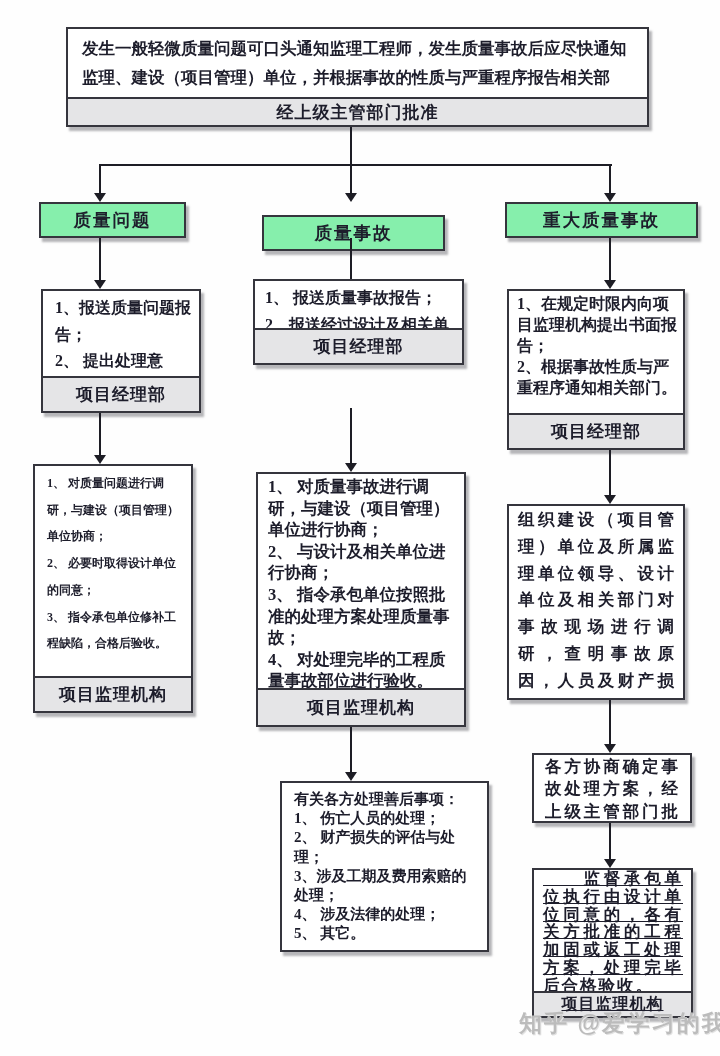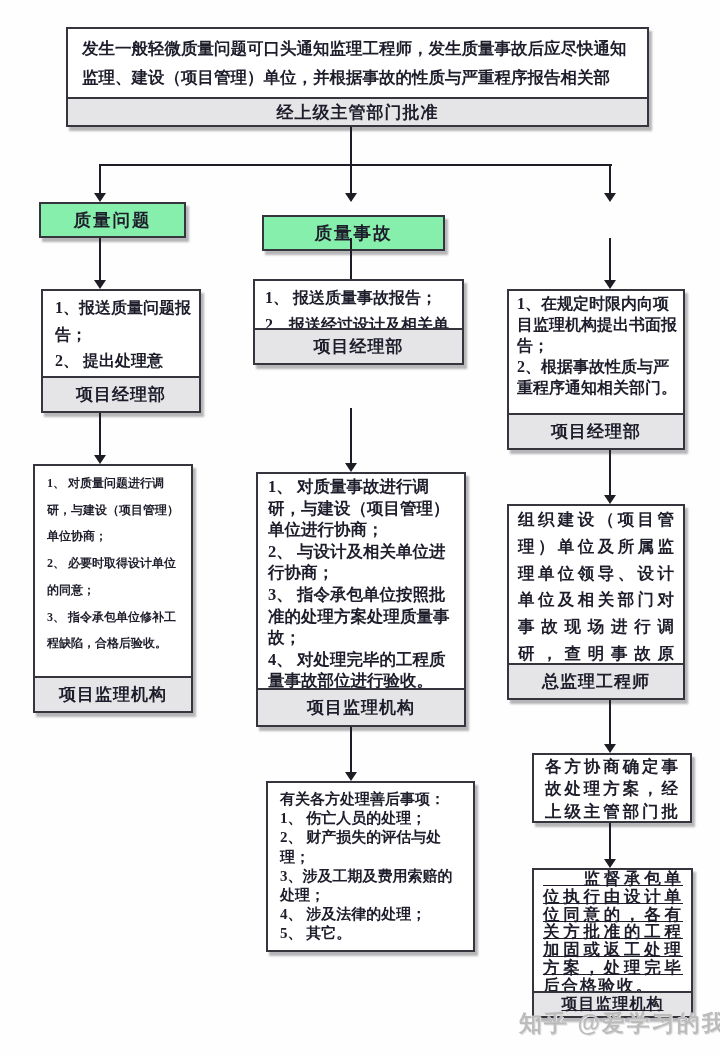--- a/index.html
+++ b/index.html
@@ -67,20 +67,21 @@
   <div class="ah" style="left:94px;top:193px;"></div>
 
   <div class="vl" style="left:350px;top:164px;height:30px;"></div>
   <div class="ah" style="left:345px;top:193px;"></div>
 
   <div class="vl" style="left:609px;top:164px;height:30px;"></div>
   <div class="ah" style="left:604px;top:193px;"></div>
 
   <div class="branch" style="left:39px;top:202px;width:147px;height:36px;">质量问题</div>
   <div class="branch" style="left:262px;top:215px;width:183px;height:36px;">质量事故</div>
+  <div class="branch" style="left:505px;top:202px;width:193px;height:36px;">重大质量事故</div>
 
   <div class="vl" style="left:99px;top:238px;height:42px;"></div>
   <div class="ah" style="left:94px;top:280px;"></div>
 
   <div class="vl" style="left:350px;top:238px;height:42px;"></div>
   <div class="ah" style="left:345px;top:280px;"></div>
 
   <div class="vl" style="left:609px;top:238px;height:42px;"></div>
   <div class="ah" style="left:604px;top:280px;"></div>
 
@@ -121,30 +122,29 @@
   <div class="box" style="left:256px;top:472px;width:210px;height:255px;">
     <div class="body" style="font-size:16.5px;line-height:21.6px;padding:2px 8px 0 10px;">1、 对质量事故进行调研，与建设（项目管理）单位进行协商；
 2、 与设计及相关单位进行协商；
 3、 指令承包单位按照批准的处理方案处理质量事故；
 4、 对处理完毕的工程质量事故部位进行验收。</div>
     <div class="role" style="height:35px;">项目监理机构</div>
   </div>
 
   <div class="box" style="left:507px;top:504px;width:178px;height:196px;">
     <div class="body justify" style="font-size:16.5px;line-height:26.8px;padding:1px 8px 0 9px;letter-spacing:1px;">组织建设（项目管理）单位及所属监理单位领导、设计单位及相关部门对事故现场进行调研，查明事故原因，人员及财产损失情况。</div>
-    <div class="role" style="height:33px;">总监理工程师</div>
   </div>
 
   <div class="vl" style="left:350px;top:727px;height:45px;"></div>
   <div class="ah" style="left:345px;top:772px;"></div>
 
   <div class="vl" style="left:609px;top:700px;height:44px;"></div>
   <div class="ah" style="left:604px;top:744px;"></div>
 
-  <div class="box" style="left:266px;top:781px;width:209px;height:171px;">
+  <div class="box" style="left:280px;top:781px;width:209px;height:171px;">
     <div class="body" style="font-size:15px;line-height:19.2px;padding:7px 8px 0 12px;">有关各方处理善后事项：
 1、 伤亡人员的处理；
 2、 财产损失的评估与处理；
 3、涉及工期及费用索赔的处理；
 4、 涉及法律的处理；
 5、 其它。</div>
   </div>
 
   <div class="box" style="left:532px;top:753px;width:160px;height:70px;">
     <div class="body justify" style="font-size:16.5px;line-height:22.4px;padding:1px 10px 0 11px;letter-spacing:2px;">各方协商确定事故处理方案，经上级主管部门批准</div>

